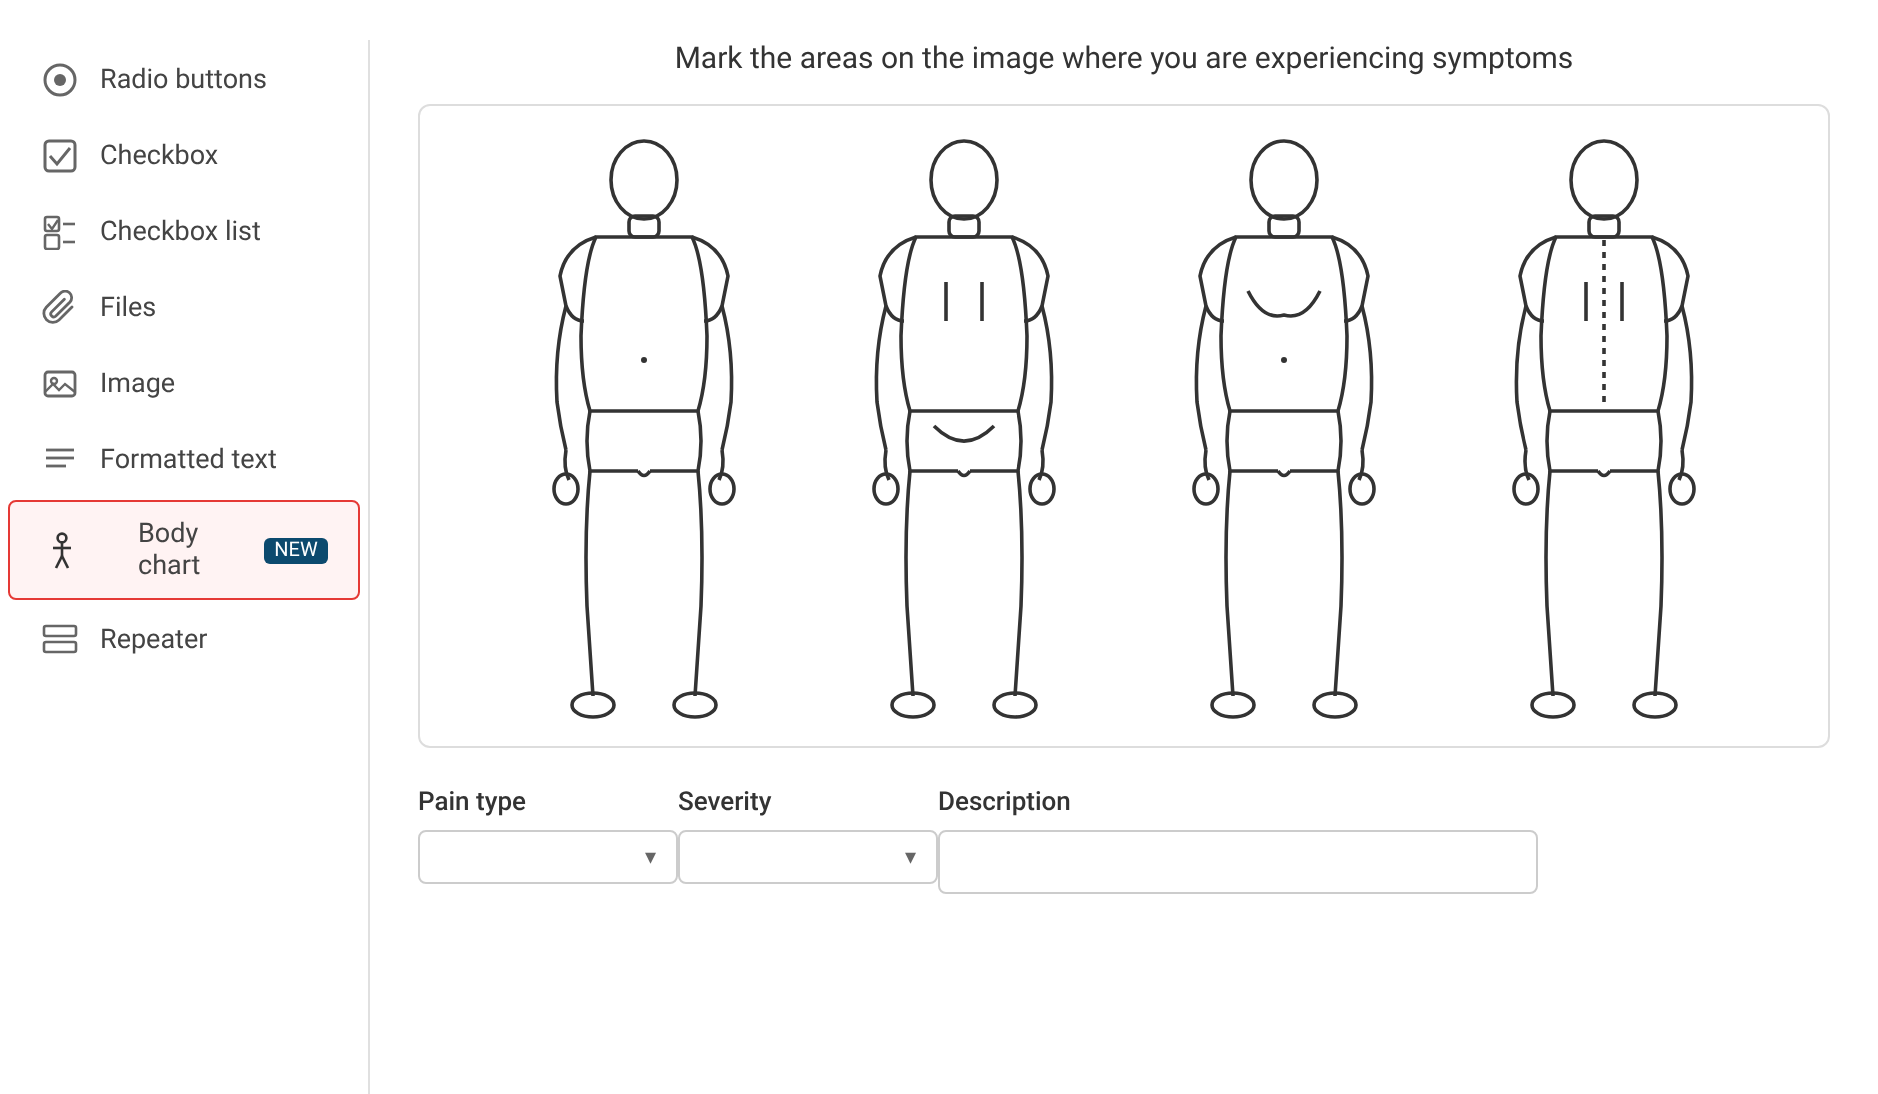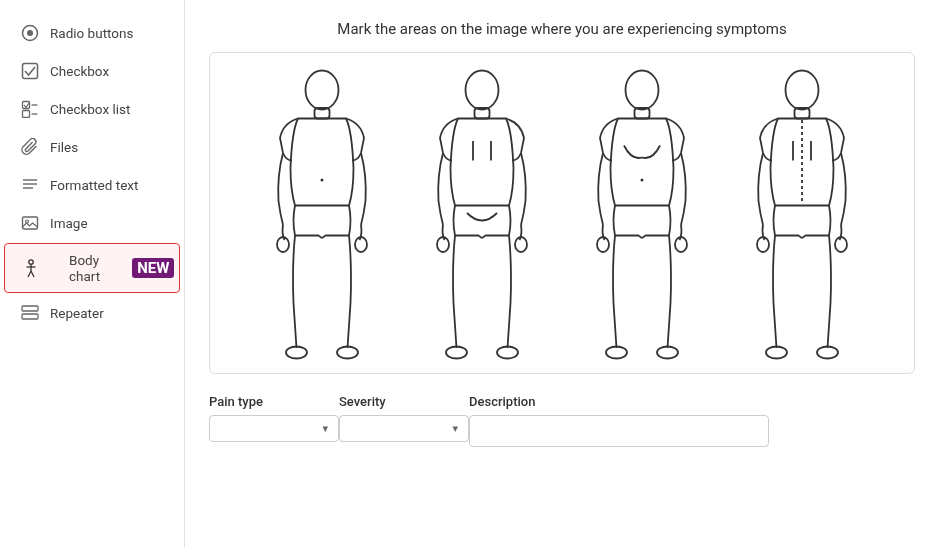--- a/index.html
+++ b/index.html
@@ -13,24 +13,25 @@
       overflow: hidden;
       color: #333;
     }
 
     
     .sidebar {
       width: 185px;
       min-width: 185px;
       background: #fff;
       border-right: 1px solid #e0e0e0;
-      padding: 14px 0;
+      padding: 1px 0;
       display: flex;
       flex-direction: column;
       overflow-y: auto;
+      margin-top: 20px;
     }
 
     .sidebar-item {
       display: flex;
       align-items: center;
       gap: 10px;
       padding: 8px 16px;
       cursor: pointer;
       color: #444;
       border-radius: 4px;
@@ -57,24 +58,24 @@
       justify-content: center;
       flex-shrink: 0;
     }
 
     .sidebar-label {
       font-size: 13.5px;
       color: #444;
     }
 
     .new-badge {
-      background: #701a75;
+      background: #0c4a6e;
       color: #fff;
-      font-size: 15px;
-      font-weight: 700;
+      font-size: 10px;
+      font-weight: 400;
       padding: 1px 5px;
       border-radius: 3px;
       margin-left: 4px;
     }
 
     
     .main {
       flex: 1;
       padding: 20px 24px;
       overflow-y: auto;
@@ -200,37 +201,37 @@
       <svg width="18" height="18" viewBox="0 0 18 18" fill="none" xmlns="http://www.w3.org/2000/svg">
         <path d="M15 8.5L8.5 15a4.5 4.5 0 01-6.36-6.36l7-7A3 3 0 0114 5.98l-7.07 7.07a1.5 1.5 0 01-2.12-2.12l6.36-6.36" stroke="#666" stroke-width="1.4" stroke-linecap="round"></path>
       </svg>
     </span>
     <span class="sidebar-label">Files</span>
   </div>
 
   <div class="sidebar-item">
     <span class="sidebar-icon">
       <svg width="18" height="18" viewBox="0 0 18 18" fill="none">
+        <rect x="1.5" y="3" width="15" height="12" rx="1.5" stroke="#666" stroke-width="1.4"></rect>
+        <circle cx="6" cy="7.5" r="1.5" stroke="#666" stroke-width="1.2"></circle>
+        <polyline points="1.5,13 5.5,9 8.5,12 11.5,9 16.5,13" stroke="#666" stroke-width="1.2" fill="none"></polyline>
+      </svg>
+    </span>
+    <span class="sidebar-label">Image</span>
+  </div>
+
+  <div class="sidebar-item">
+    <span class="sidebar-icon">
+      <svg width="18" height="18" viewBox="0 0 18 18" fill="none">
         <line x1="2" y1="4" x2="16" y2="4" stroke="#666" stroke-width="1.4"></line>
         <line x1="2" y1="8" x2="16" y2="8" stroke="#666" stroke-width="1.4"></line>
         <line x1="2" y1="12" x2="12" y2="12" stroke="#666" stroke-width="1.4"></line>
       </svg>
     </span>
     <span class="sidebar-label">Formatted text</span>
-  </div>
-
-  <div class="sidebar-item">
-    <span class="sidebar-icon">
-      <svg width="18" height="18" viewBox="0 0 18 18" fill="none">
-        <rect x="1.5" y="3" width="15" height="12" rx="1.5" stroke="#666" stroke-width="1.4"></rect>
-        <circle cx="6" cy="7.5" r="1.5" stroke="#666" stroke-width="1.2"></circle>
-        <polyline points="1.5,13 5.5,9 8.5,12 11.5,9 16.5,13" stroke="#666" stroke-width="1.2" fill="none"></polyline>
-      </svg>
-    </span>
-    <span class="sidebar-label">Image</span>
   </div>
 
 
 
   <div class="sidebar-item active">
     <span class="sidebar-icon">
       <svg width="20" height="20" viewBox="0 0 20 20" fill="none">
         <circle cx="10" cy="4" r="2.2" stroke="#333" stroke-width="1.3"></circle>
         <line x1="10" y1="6.2" x2="10" y2="13" stroke="#333" stroke-width="1.3"></line>
         <line x1="5.5" y1="9" x2="14.5" y2="9" stroke="#333" stroke-width="1.3"></line>

